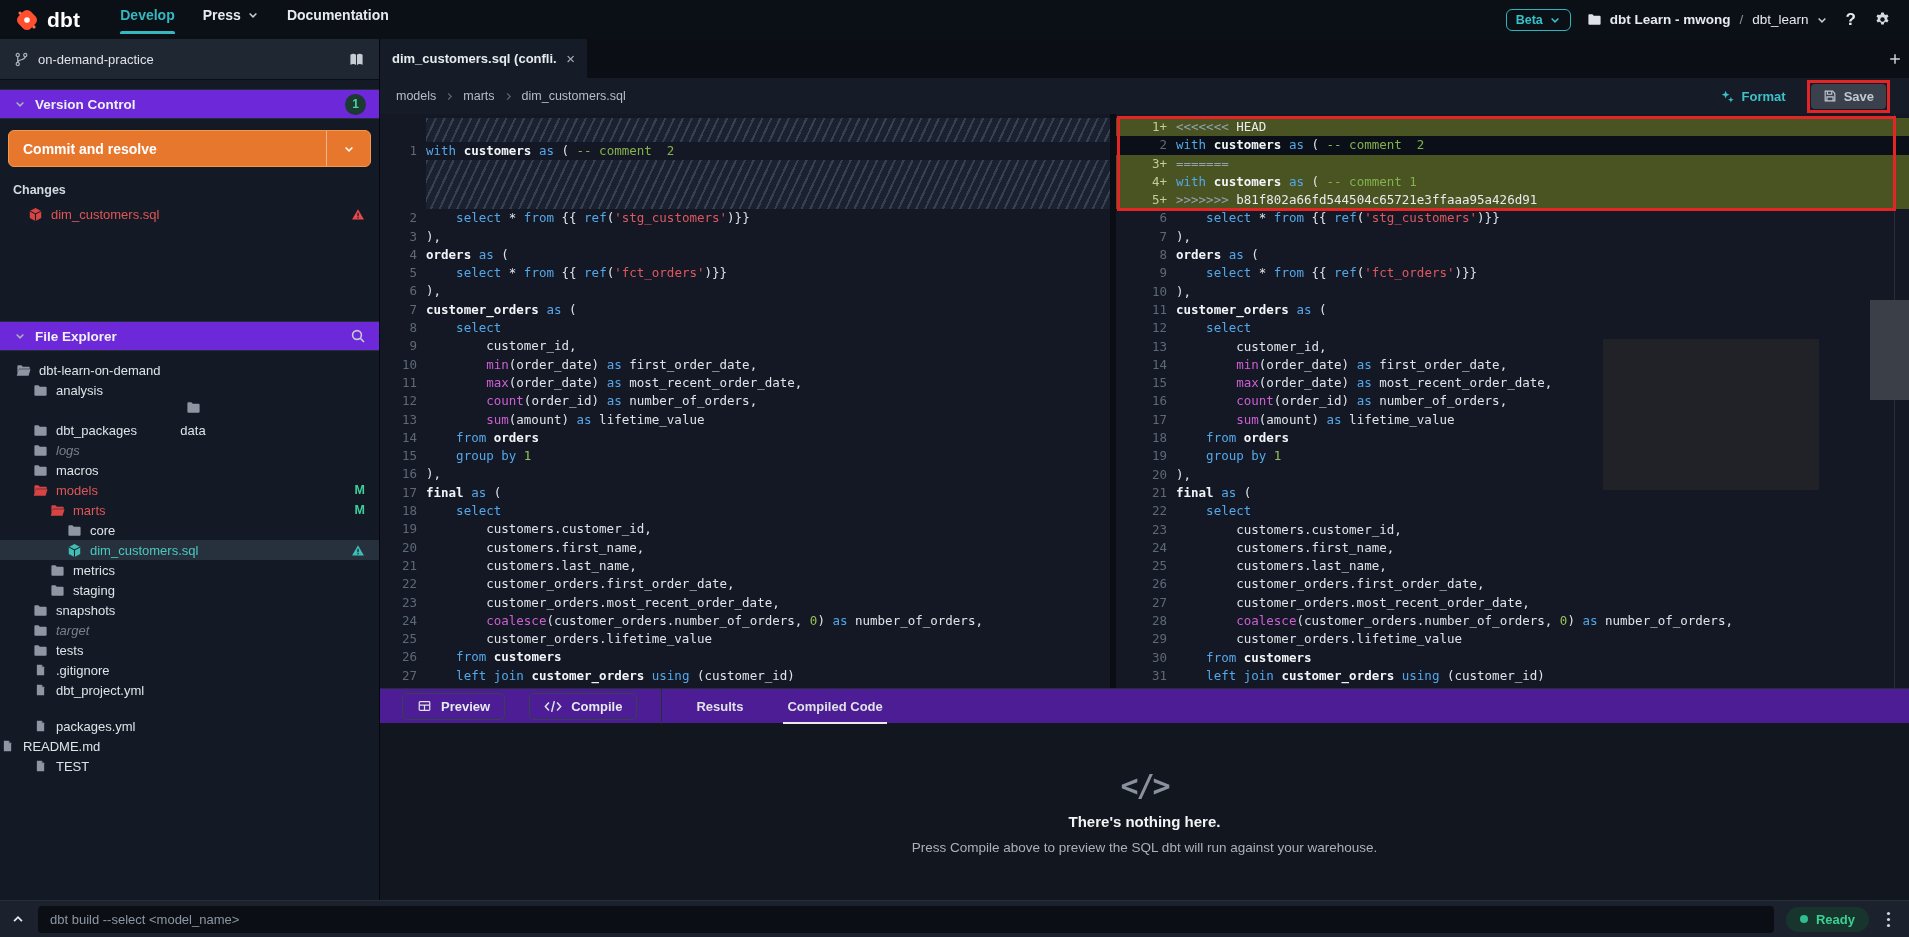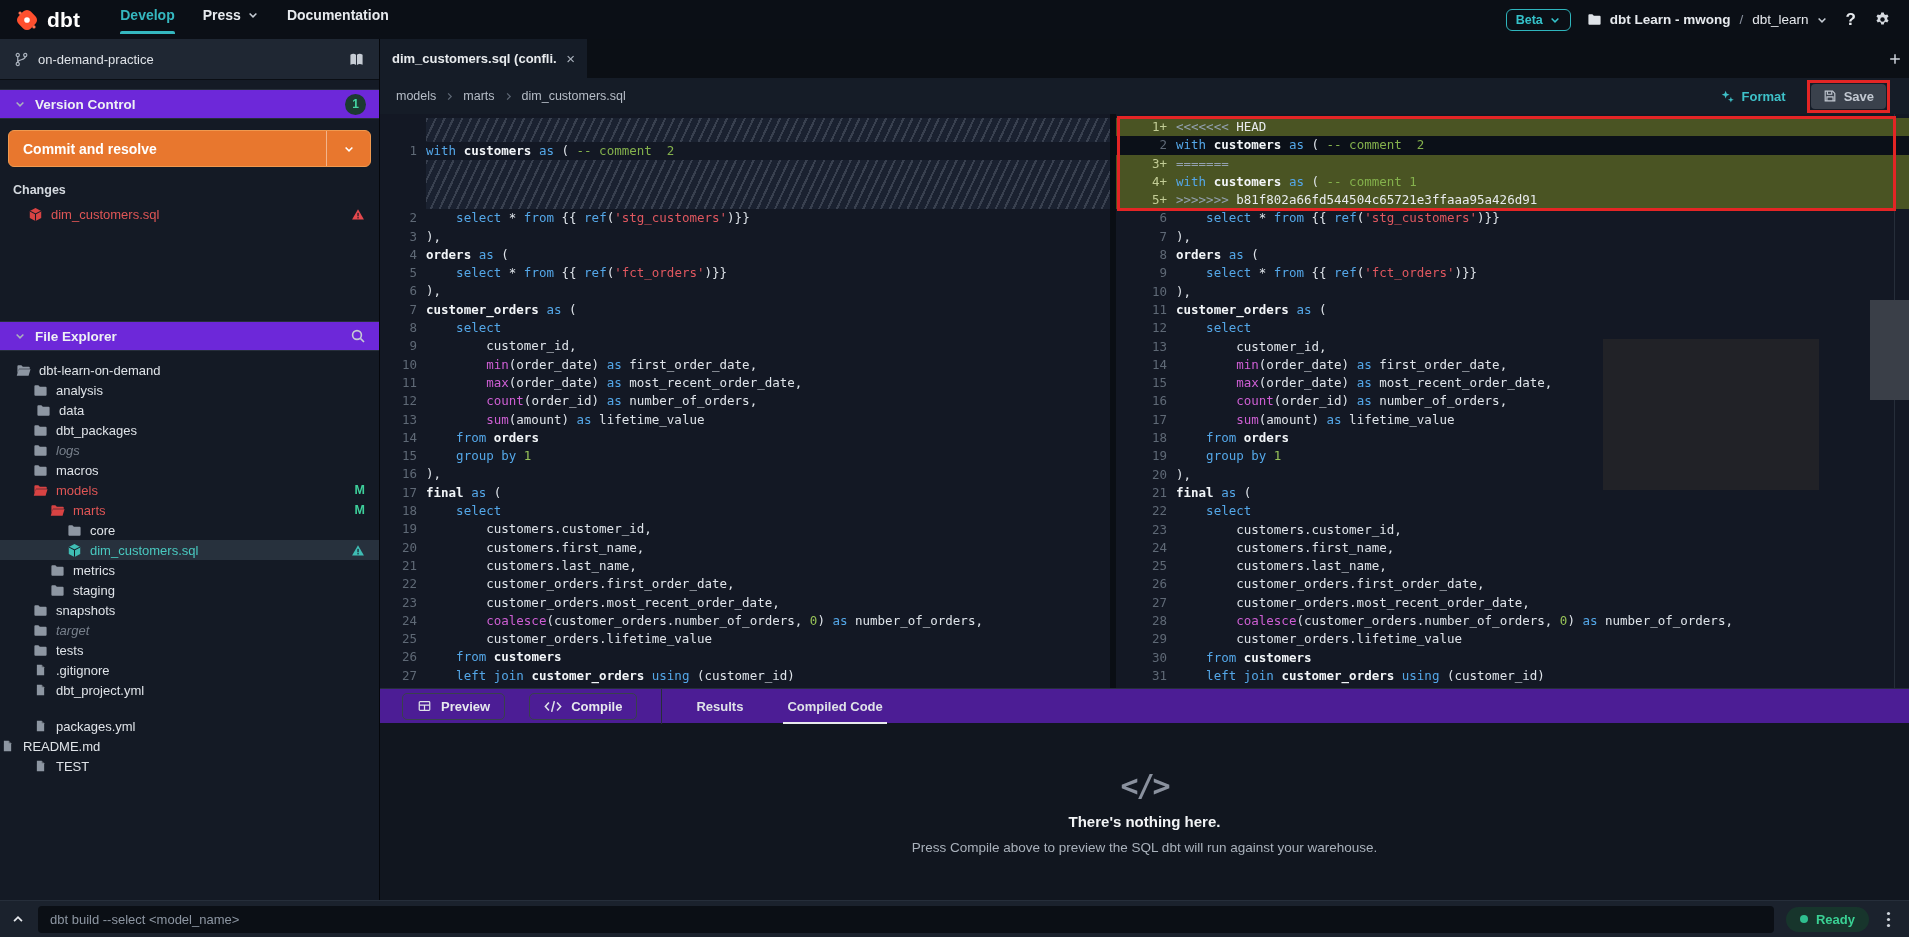--- a/index.html
+++ b/index.html
@@ -267,21 +267,21 @@
             <span>dbt-learn-on-demand</span>
           </div>
           <div class="tree-row " style="padding-left: 33px;">
             <span class="ico" style="width:15px">
               <svg width="15" height="15" viewBox="0 0 16 16">
                 <path fill="currentColor" d="M1.5 3.5c0-.6.4-1 1-1h3.2l1.6 1.6h6.2c.6 0 1 .4 1 1v7.4c0 .6-.4 1-1 1h-11c-.6 0-1-.4-1-1z"></path>
               </svg>
             </span>
             <span>analysis</span>
           </div>
-          <div class="tree-row " style="padding-left: 36px;">
+          <div class="tree-row " style="padding-left: 21px; flex-direction: column;">
             <span class="ico" style="width:15px">
               <svg width="15" height="15" viewBox="0 0 16 16">
                 <path fill="currentColor" d="M1.5 3.5c0-.6.4-1 1-1h3.2l1.6 1.6h6.2c.6 0 1 .4 1 1v7.4c0 .6-.4 1-1 1h-11c-.6 0-1-.4-1-1z"></path>
               </svg>
             </span>
             <span>data</span>
           </div>
           <div class="tree-row " style="padding-left: 33px;">
             <span class="ico" style="width:15px">
               <svg width="15" height="15" viewBox="0 0 16 16">

